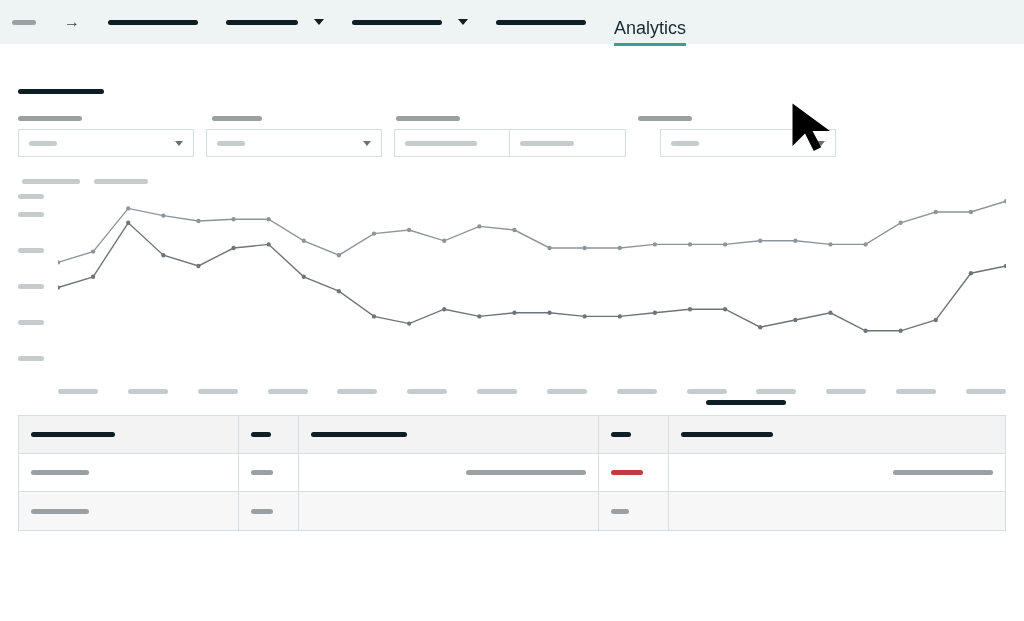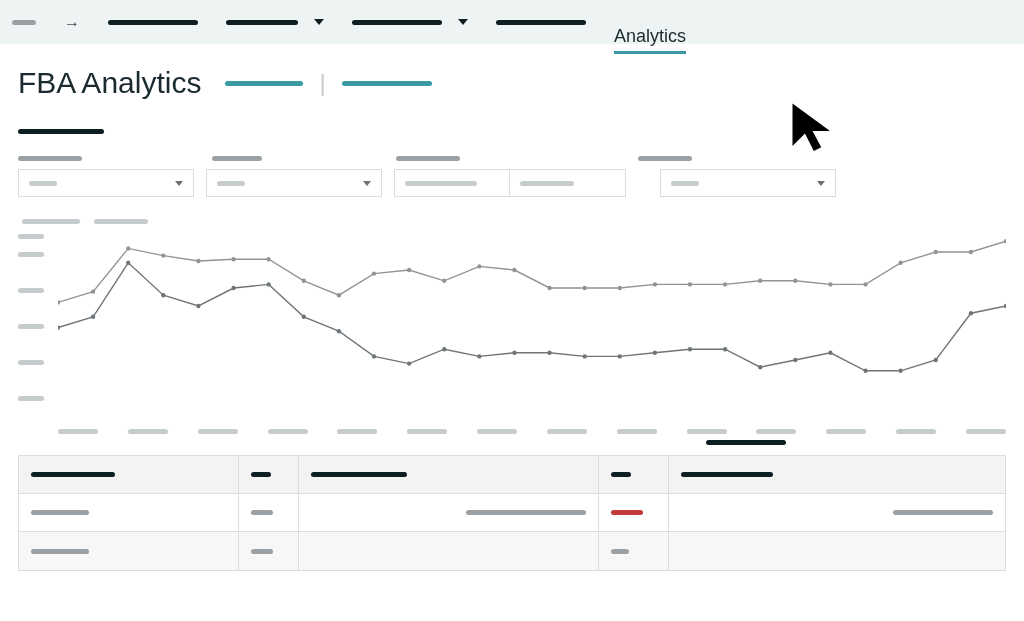--- a/index.html
+++ b/index.html
@@ -24,21 +24,21 @@
     gap: 28px;
   }
   .nav-item { display: flex; align-items: center; gap: 10px; }
   .nav-bar-dark { height: 5px; background: var(--dark); border-radius: 3px; display:inline-block; }
   .nav-bar-grey { height: 5px; background: var(--grey); border-radius: 3px; display:inline-block; }
   .chev-down { width:0; height:0; border-left:5px solid transparent; border-right:5px solid transparent; border-top:6px solid var(--dark); display:inline-block; margin-left:6px;}
   .arrow-right { font-size: 16px; color:#42494c; }
   .nav-tab {
     font-size: 18px; color:#1a2a2e; padding: 4px 0;
     border-bottom: 3px solid var(--teal);
-    position: relative; top: 16px;
+    position: relative; top: 8px;
   }
 
   
   .content { padding: 16px 18px; position: relative; }
   .title-row { display:flex; align-items:center; gap: 24px; margin-top: 6px; }
   .title { font-size: 30px; font-weight: 500; color:#1a2a2e; }
   .teal-bar { height: 5px; background: var(--teal); border-radius:3px; display:inline-block; }
   .divider { color: var(--lightgrey); font-size: 24px; }
 
   .subhead { margin-top: 20px; }
@@ -129,28 +129,20 @@
     </div>
   <div class="nav-tab">Analytics</div>
 </div>
 
 <div class="content">
 
   <svg class="cursor" viewBox="0 0 24 24" style="left: 785px; top: 52px;">
     <path d="M3 2 L3 19 L8 14 L11.5 21 L14.5 19.5 L11 13 L18 13 Z" fill="#000"></path>
   </svg>
 
-  <div class="title-row">
-    <div class="title">FBA Analytics</div>
-    <div id="page-tabs" style="display:flex;align-items:center;gap:16px;">
-        <span class="teal-bar" style="width: 78px;"></span>
-        <span class="divider">|</span>
-        <span class="teal-bar" style="width: 90px;"></span>
-      </div>
-  </div>
 
   <div class="subhead">
     <span class="nav-bar-dark" id="section-heading-bar" style="width: 86px;"></span>
   </div>
 
   <div class="filter-labels" id="filter-labels">
       <span class="label-bar" style="width: 64px;"></span>
       <span class="label-bar" style="width: 50px; margin-left: 106px;"></span>
       <span class="label-bar" style="width: 64px; margin-left: 110px;"></span>
       <span class="label-bar" style="width: 54px; margin-left: 154px;"></span>

